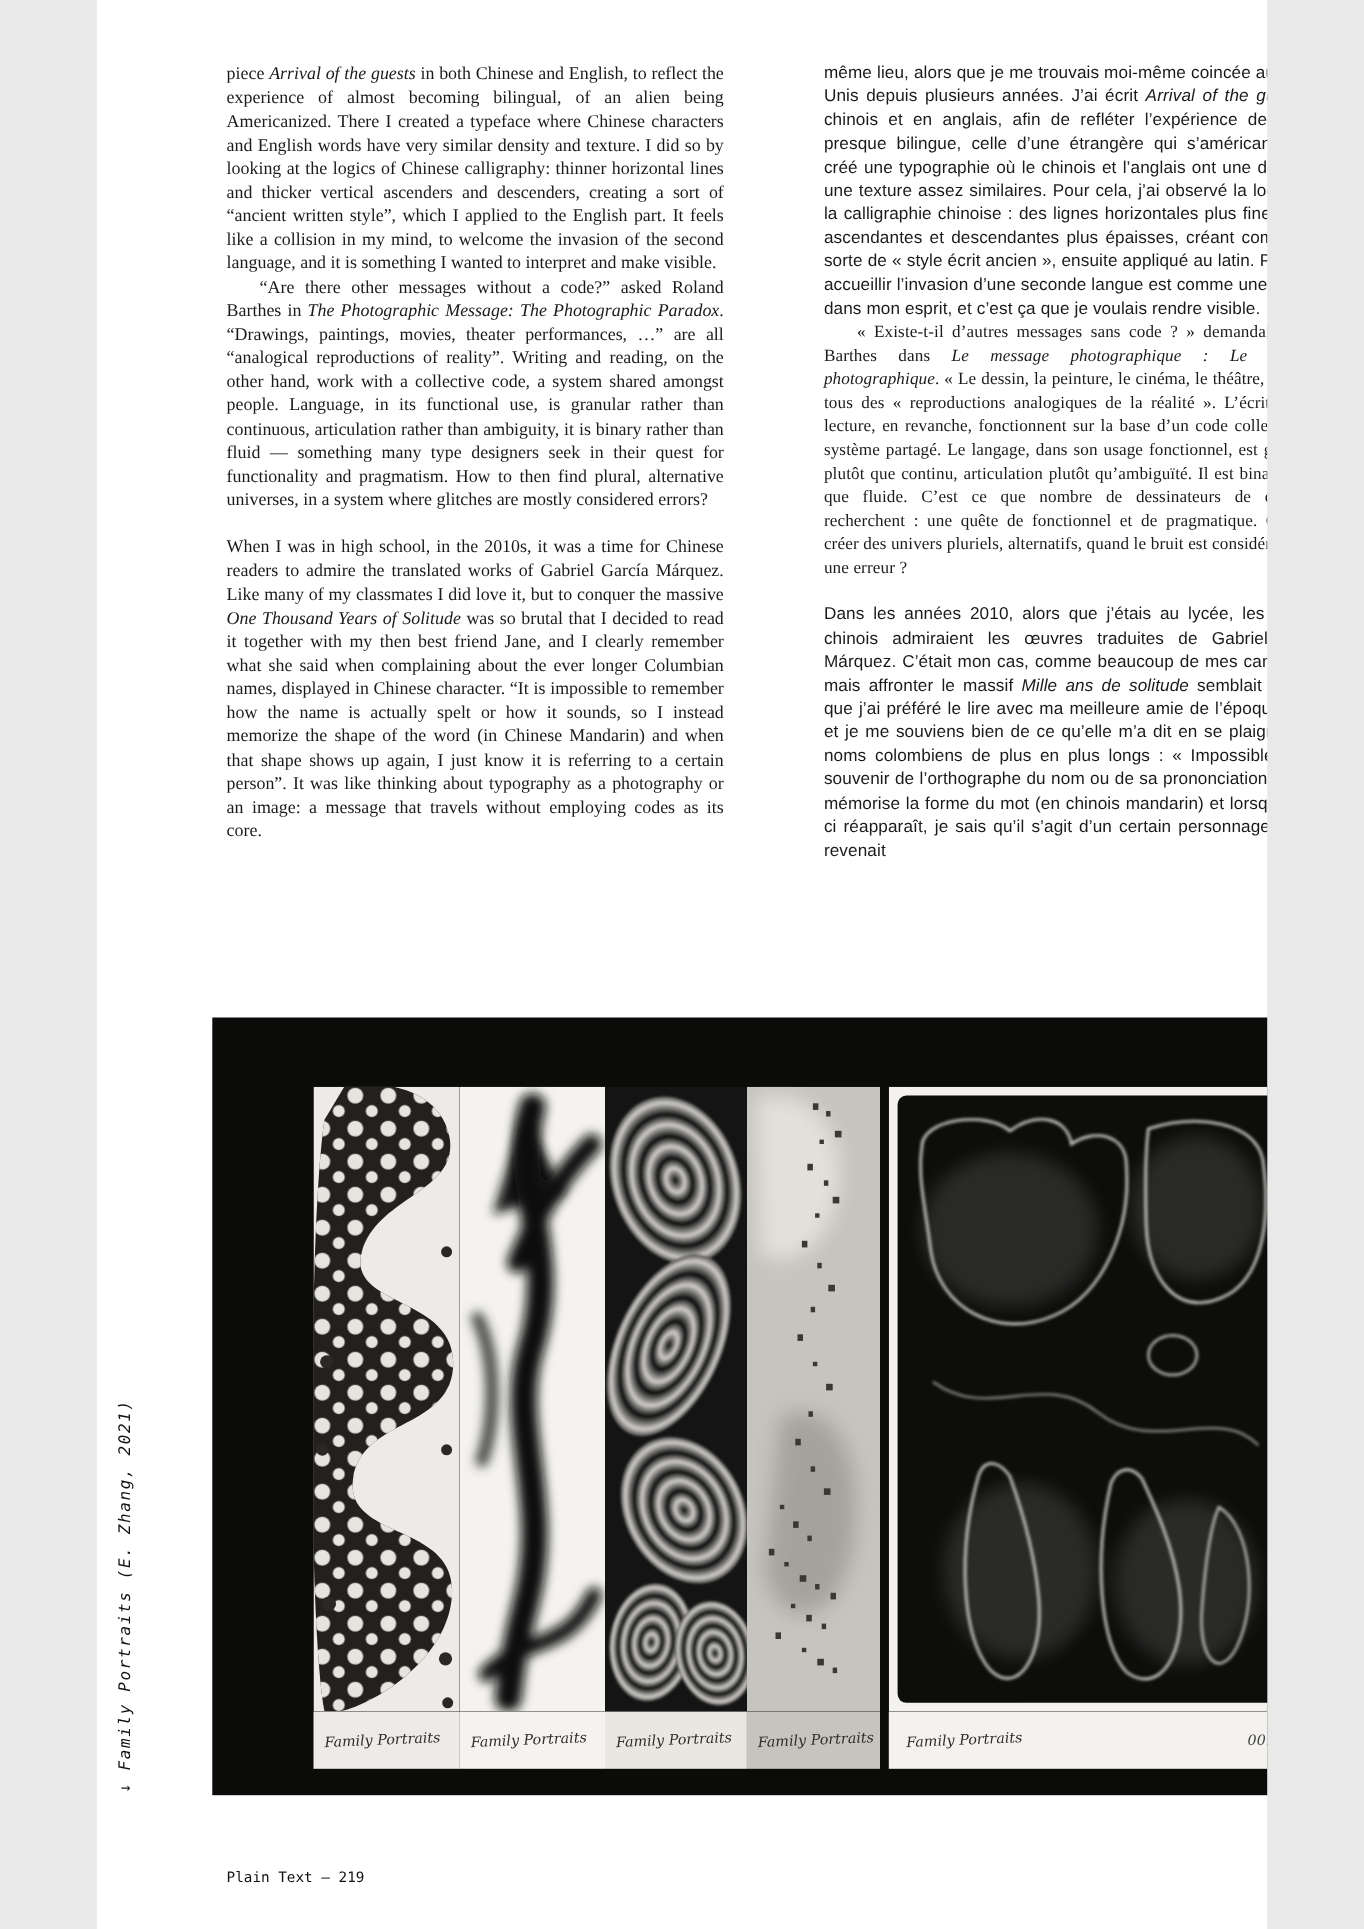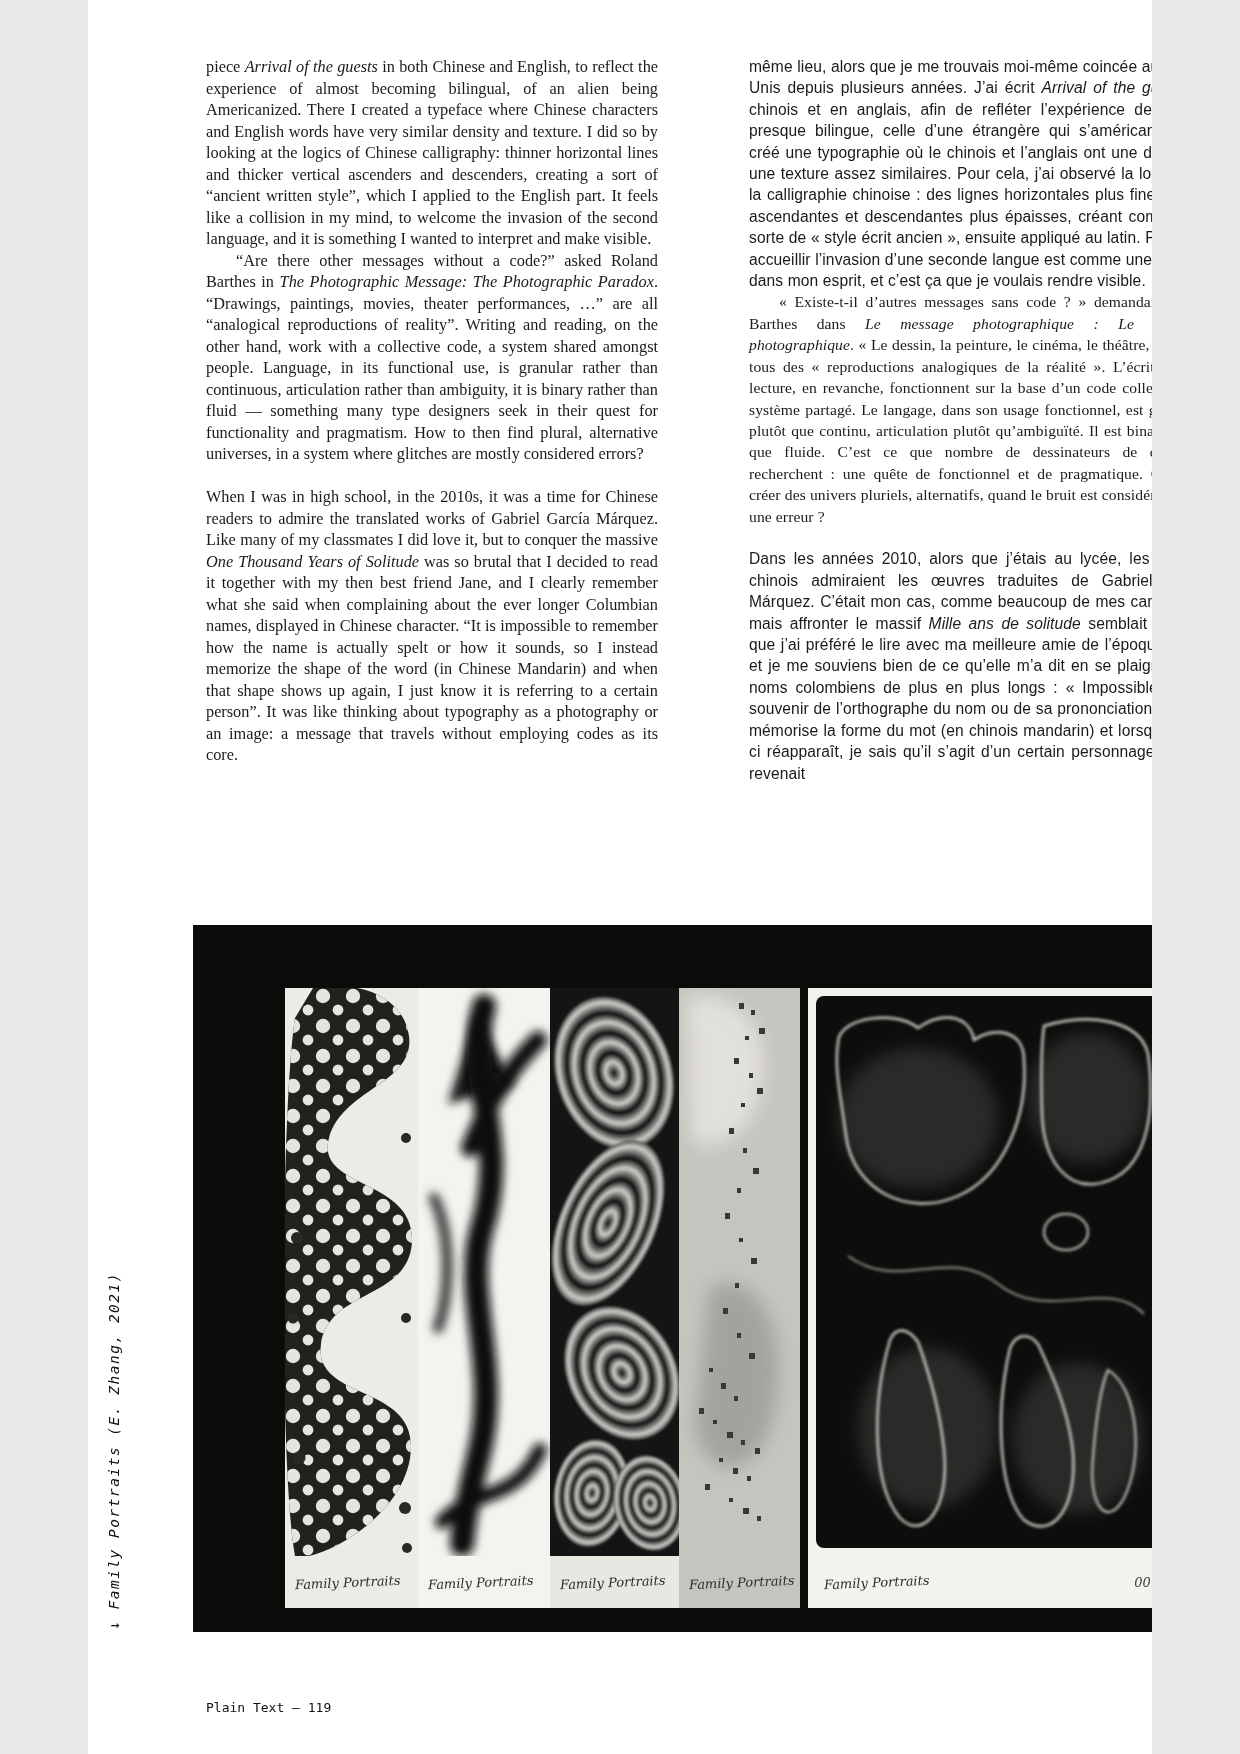--- a/index.html
+++ b/index.html
@@ -236,17 +236,17 @@
           <span class="edition">001</span>
         </div>
       </div>
 
     </div>
   </div>
 
   <div class="caption-v">↓ Family Portraits (E. Zhang, 2021)</div>
 
   <div class="footer">
-    <span class="f-left">Plain Text – 1</span>
+    <span class="f-left">Plain Text – 2</span>
     <span class="f-right">19</span>
   </div>
 
 </div>
 
 </body></html>

